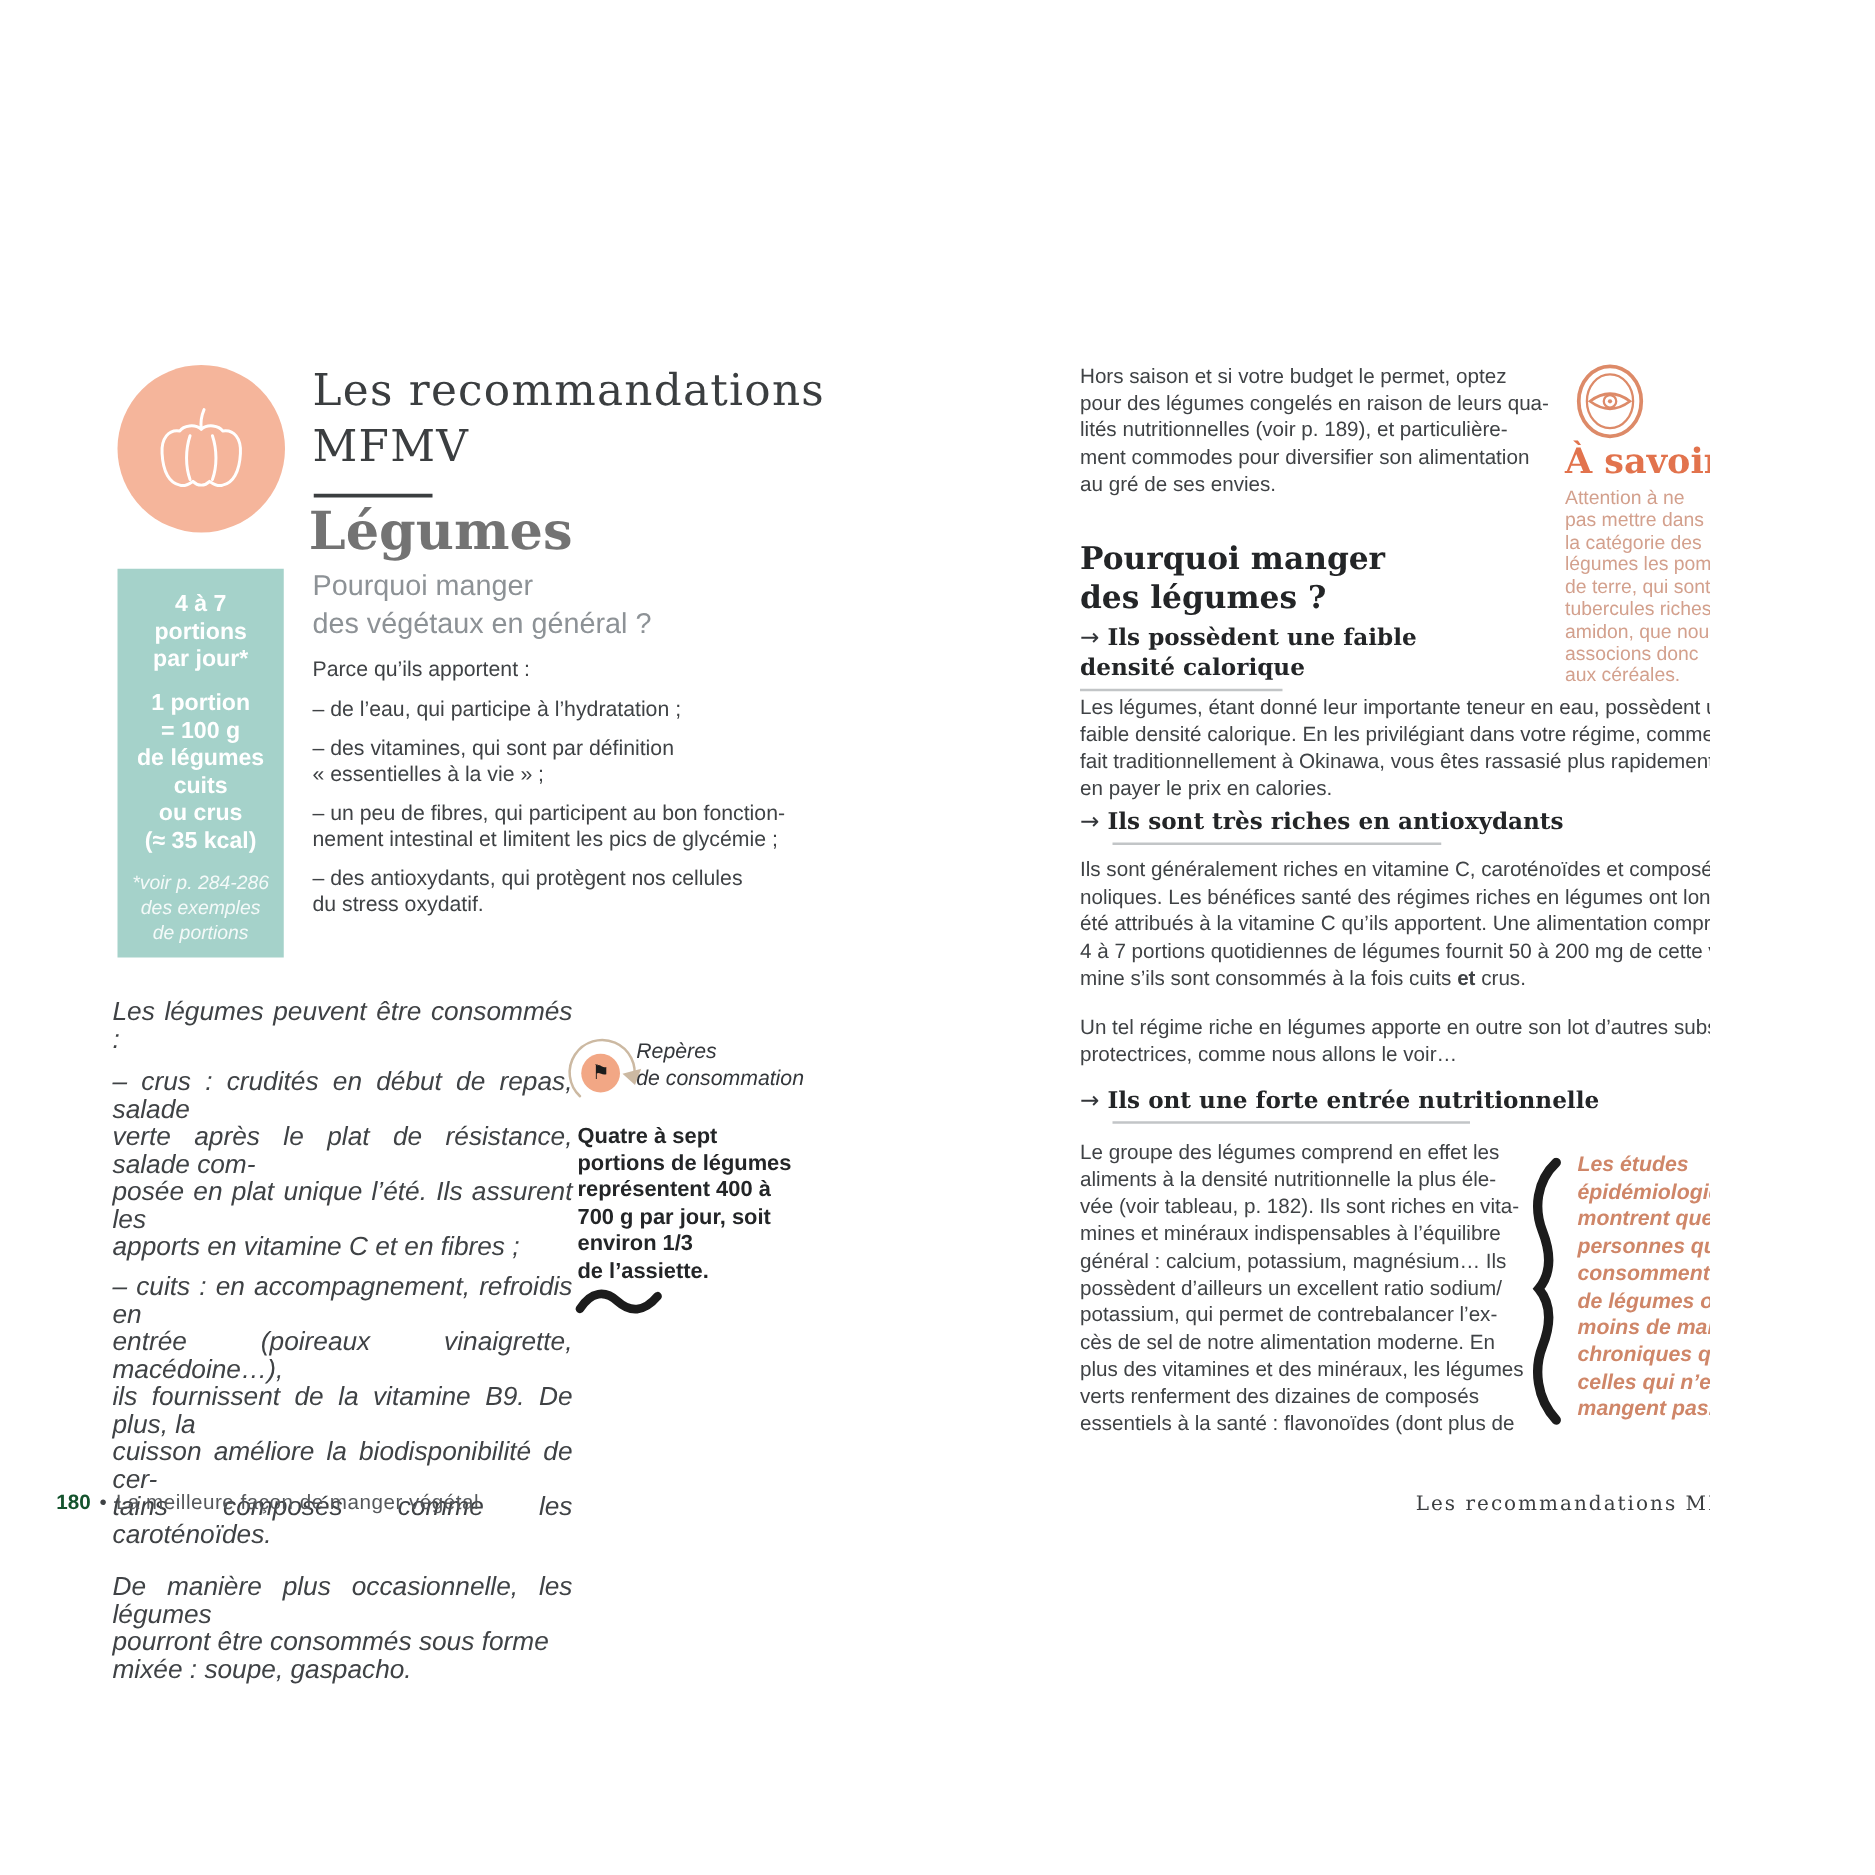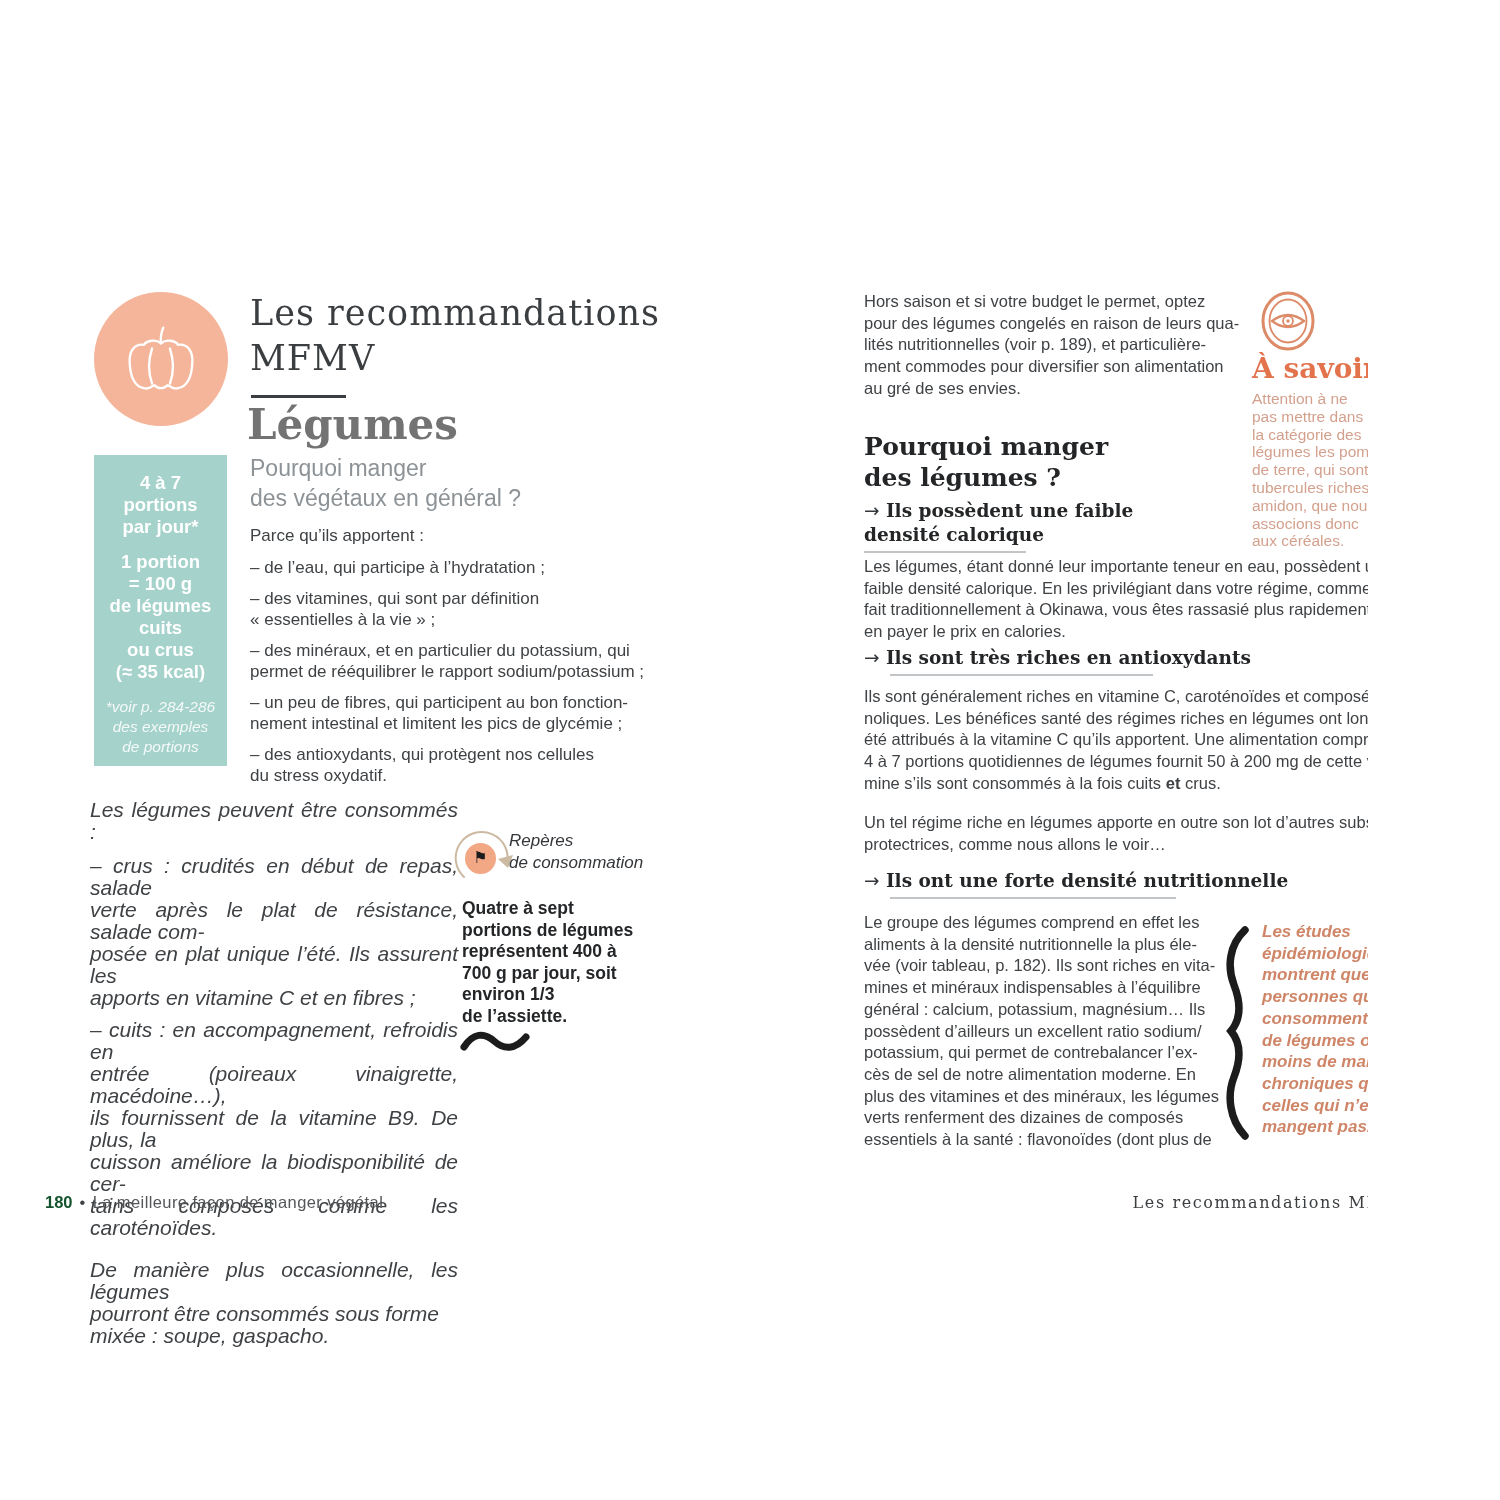--- a/index.html
+++ b/index.html
@@ -106,22 +106,20 @@
   <div class="abs title-rule"></div>
   <div class="abs legumes-title">Légumes</div>
   <div class="abs subtitle preline">Pourquoi manger
 des végétaux en général ?</div>
   <div class="abs apportent">Parce qu’ils apportent :</div>
 
   <div class="abs benefits">
     <p class="preline">– de l’eau, qui participe à l’hydratation ;</p>
     <p class="preline">– des vitamines, qui sont par définition
 « essentielles à la vie » ;</p>
-    <p class="preline">– des minéraux, et en particulier du potassium, qui
-permet de rééquilibrer le rapport sodium/potassium ;</p>
     <p class="preline">– un peu de fibres, qui participent au bon fonction-
 nement intestinal et limitent les pics de glycémie ;</p>
     <p class="preline">– des antioxydants, qui protègent nos cellules
 du stress oxydatif.</p>
   </div>
 
   <div class="abs portion-box">
     <div class="preline">4 à 7
 portions
 par jour*</div>
@@ -219,21 +217,21 @@
   <div class="abs sec-title sec2-title preline"><span class="arrow">→</span> <span>Ils sont très riches en antioxydants</span></div>
   <div class="abs rule rule2"></div>
   <div class="abs rp-par sec2-par1 preline"><span>Ils sont généralement riches en vitamine C, caroténoïdes et composés phé-
 noliques. Les bénéfices santé des régimes riches en légumes ont longtemps
 été attribués à la vitamine C qu’ils apportent. Une alimentation comprenant
 4 à 7 portions quotidiennes de légumes fournit 50 à 200 mg de cette vita-
 mine s’ils sont consommés à la fois cuits </span><span class="bold">et</span><span> crus.</span></div>
   <div class="abs rp-par sec2-par2 preline">Un tel régime riche en légumes apporte en outre son lot d’autres substances
 protectrices, comme nous allons le voir…</div>
 
-  <div class="abs sec-title sec3-title preline"><span class="arrow">→</span> <span>Ils ont une forte densité nutritionnelle</span></div>
+  <div class="abs sec-title sec3-title preline"><span class="arrow">→</span> <span>Ils ont une forte entrée nutritionnelle</span></div>
   <div class="abs rule rule3"></div>
   <div class="abs rp-par sec3-par preline">Le groupe des légumes comprend en effet les
 aliments à la densité nutritionnelle la plus éle-
 vée (voir tableau, p. 182). Ils sont riches en vita-
 mines et minéraux indispensables à l’équilibre
 général : calcium, potassium, magnésium… Ils
 possèdent d’ailleurs un excellent ratio sodium/
 potassium, qui permet de contrebalancer l’ex-
 cès de sel de notre alimentation moderne. En
 plus des vitamines et des minéraux, les légumes

